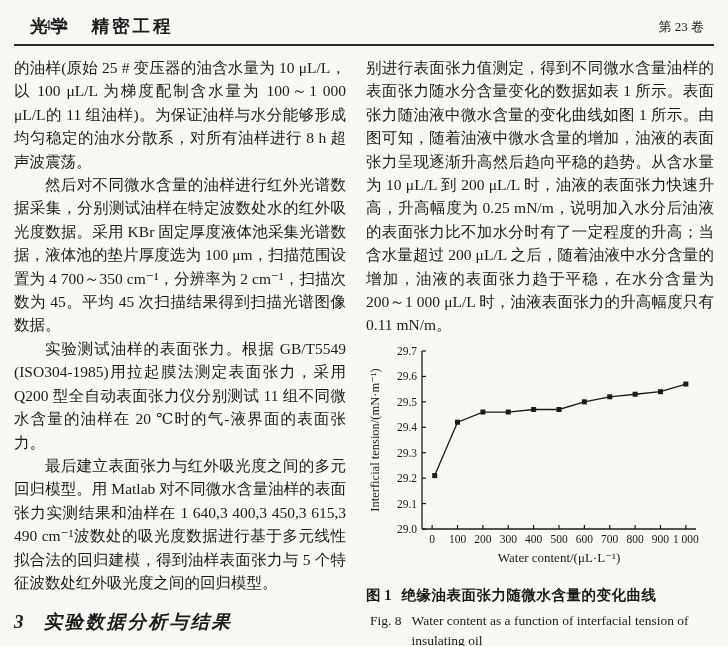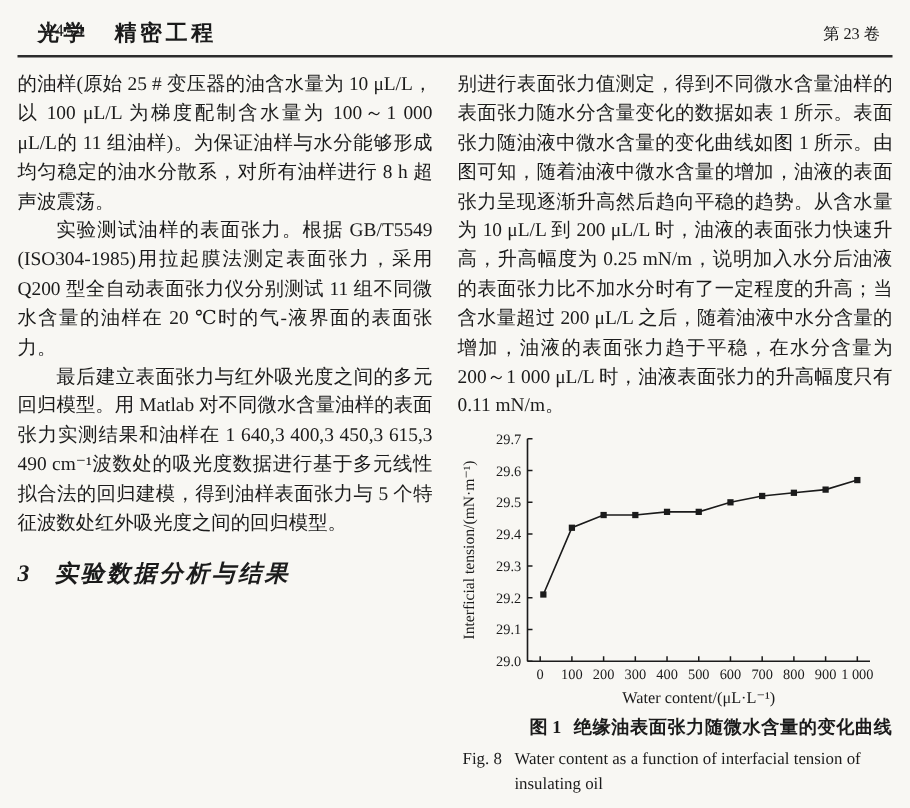--- a/index.html
+++ b/index.html
@@ -34,21 +34,21 @@
   
   .section-heading{
     margin-top:15px;font-size:18.5px;font-weight:bold;letter-spacing:2.5px;font-style:italic;
   }
   .section-heading .num{letter-spacing:0;margin-right:20px;font-size:19px;}
   
   .figure{margin-top:4px;}
   .chart-box{width:348px;height:226px;}
   svg text{font-family:"Liberation Serif","DejaVu Serif",serif;fill:#1b1b1b;}
   .caption-zh{
-    margin-top:5px;text-align:right;font-weight:bold;
+    margin-top:19px;text-align:left;font-weight:bold;
     font-size:14.5px;letter-spacing:0.5px;
   }
   .caption-zh .lab{margin-right:10px;letter-spacing:0;}
   .caption-en{
     display:flex;gap:10px;margin-top:6px;padding-left:4px;
     font-size:13.5px;line-height:20px;
   }
   .caption-en .lab{white-space:nowrap;}
   .caption-en .txt{width:295px;}
 </style>
@@ -61,20 +61,21 @@
     <span class="page-number">2454</span>
     <span class="journal-title">光学　精密工程</span>
     <span class="volume">第 23 卷</span>
   </div>
   <hr class="header-rule">
 
   <div class="columns">
 
     <div class="col">
       <p>的油样(原始 25 # 变压器的油含水量为 10 μL/L，以 100 μL/L 为梯度配制含水量为 100～1 000 μL/L的 11 组油样)。为保证油样与水分能够形成均匀稳定的油水分散系，对所有油样进行 8 h 超声波震荡。</p>
+      <p class="indent">然后对不同微水含量的油样进行红外光谱数据采集，分别测试油样在特定波数处水的红外吸光度数据。采用 KBr 固定厚度液体池采集光谱数据，液体池的垫片厚度选为 100 μm，扫描范围设置为 4 700～350 cm⁻¹，分辨率为 2 cm⁻¹，扫描次数为 45。平均 45 次扫描结果得到扫描光谱图像数据。</p>
       <p class="indent">实验测试油样的表面张力。根据 GB/T5549 (ISO304-1985)用拉起膜法测定表面张力，采用 Q200 型全自动表面张力仪分别测试 11 组不同微水含量的油样在 20 ℃时的气-液界面的表面张力。</p>
       <p class="indent">最后建立表面张力与红外吸光度之间的多元回归模型。用 Matlab 对不同微水含量油样的表面张力实测结果和油样在 1 640,3 400,3 450,3 615,3 490 cm⁻¹波数处的吸光度数据进行基于多元线性拟合法的回归建模，得到油样表面张力与 5 个特征波数处红外吸光度之间的回归模型。</p>
 
       <div class="section-heading">
         <span class="num">3</span><span>实验数据分析与结果</span>
       </div>
 
     </div>
 
     <div class="col">

